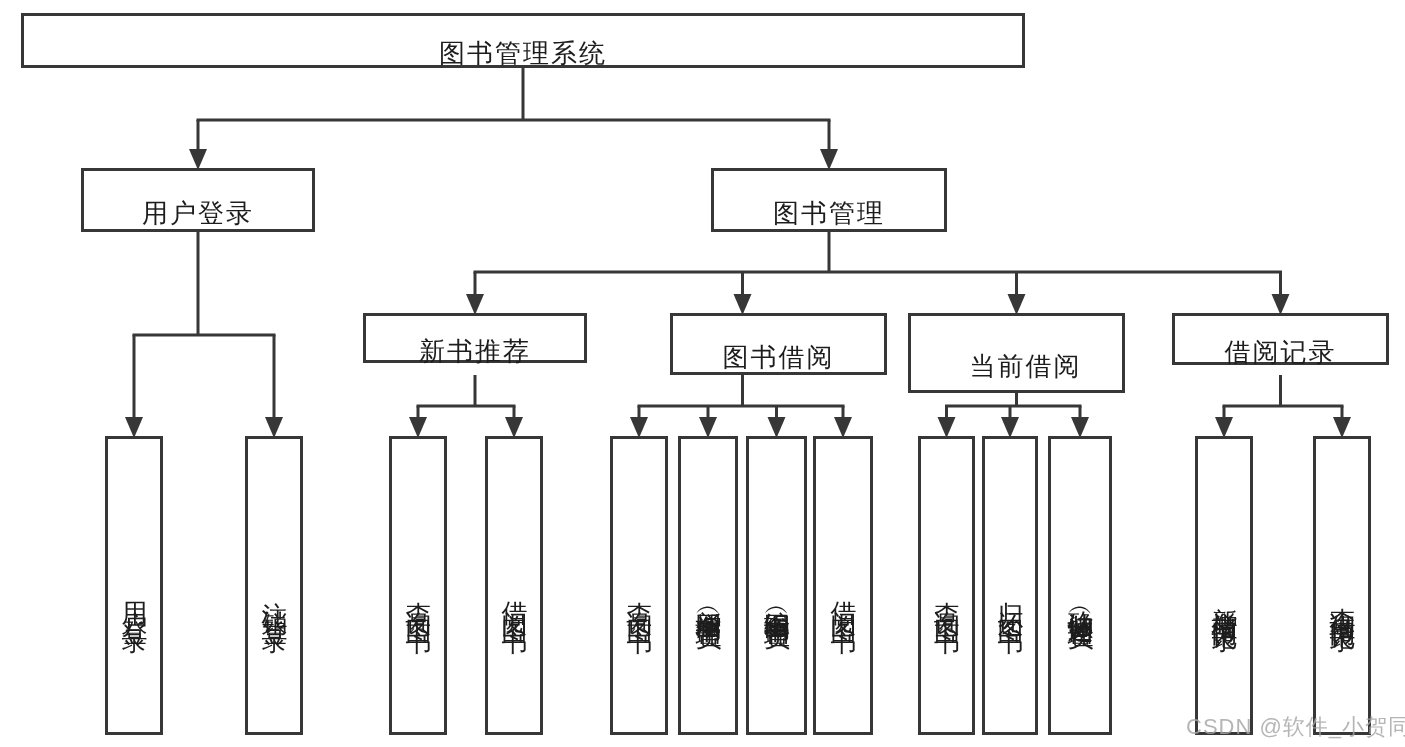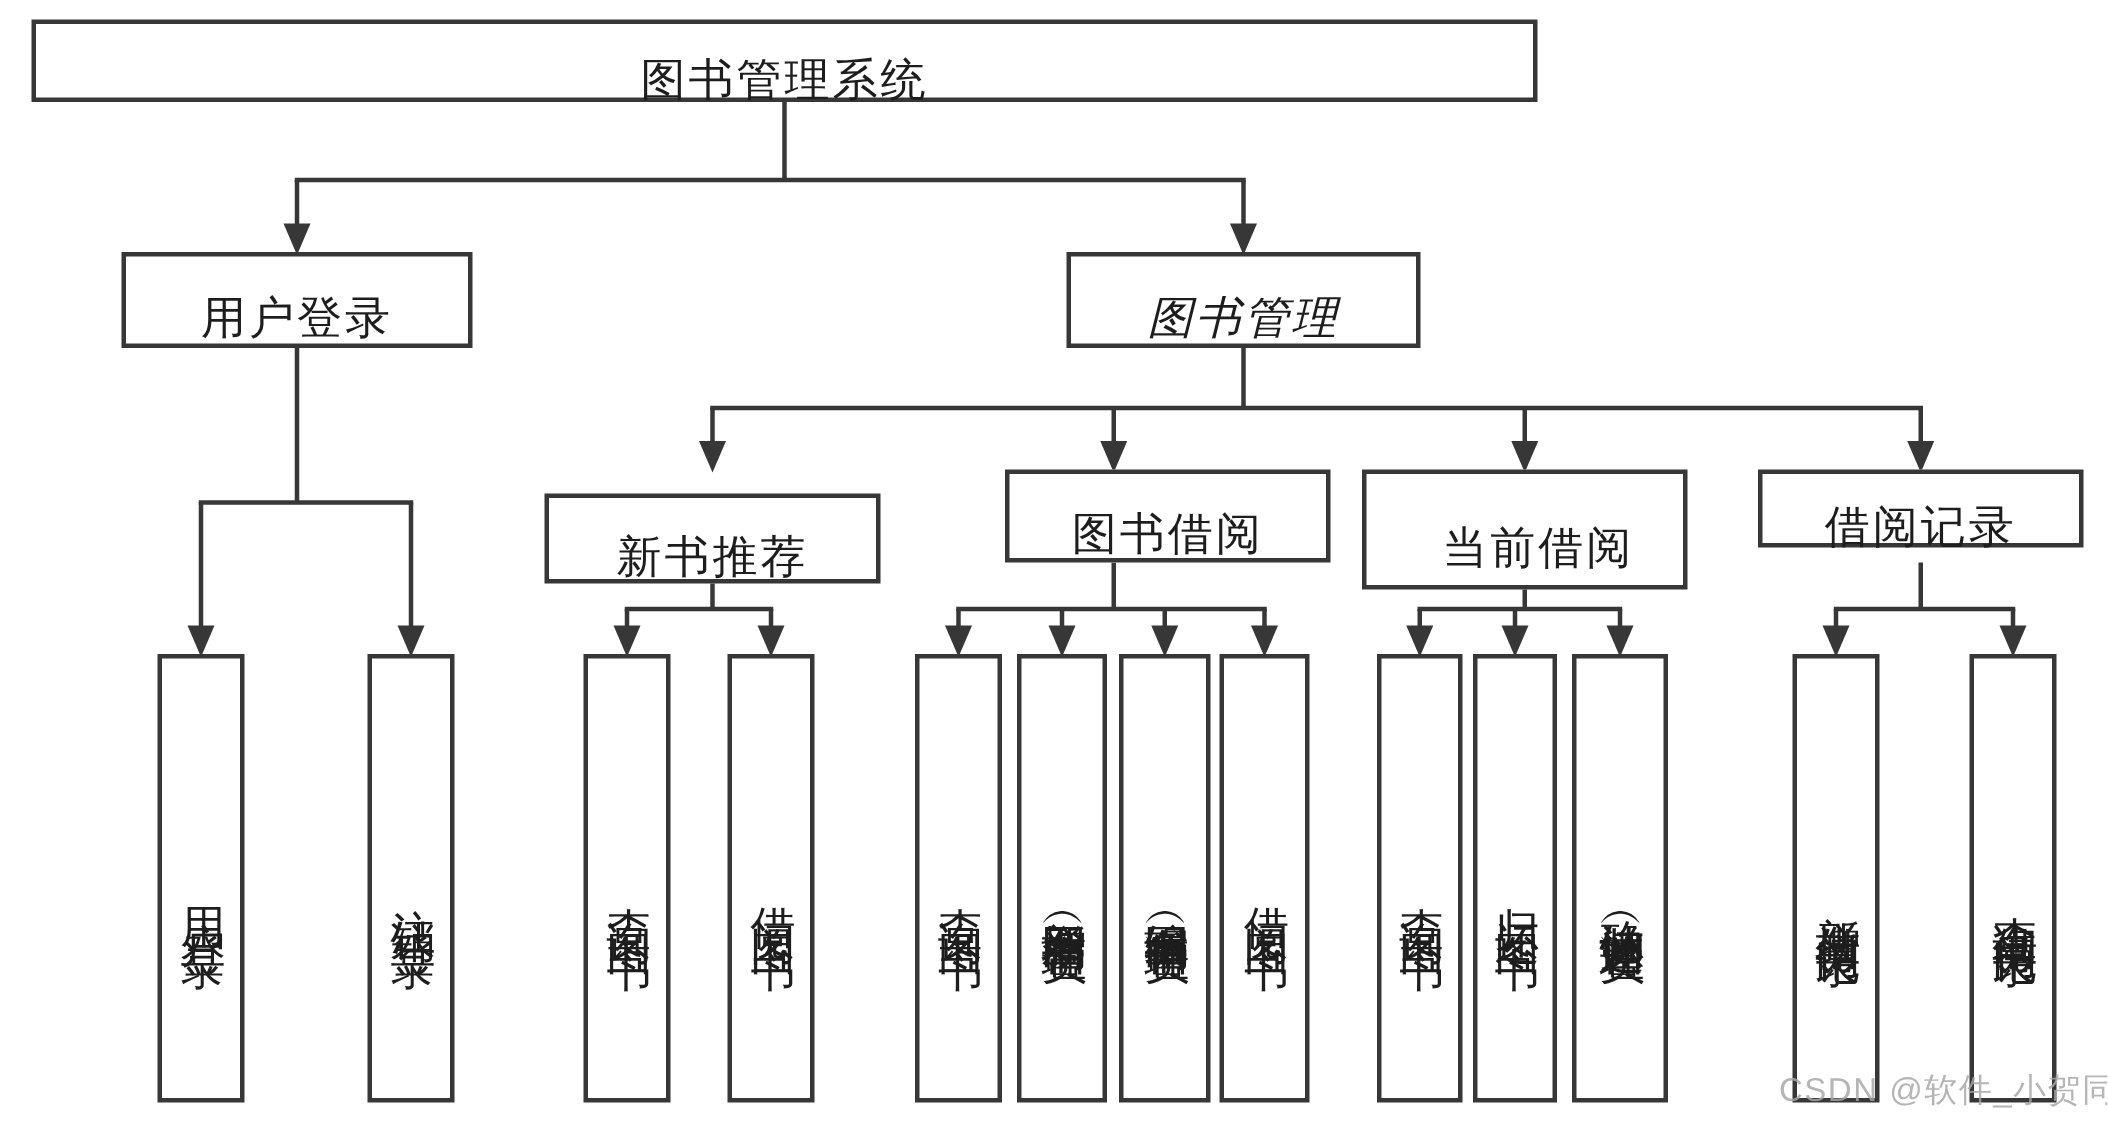--- a/index.html
+++ b/index.html
@@ -16,21 +16,21 @@
     position:absolute;
     box-sizing:border-box;
     background:#ffffff;
     border:3px solid #373737;
     display:flex;
     align-items:center;
     justify-content:center;
     color:#1d1d1d;
   }
   .node span {
-    font-size:30px;
+    font-size:26px;
     line-height:1.15;
     white-space:nowrap;
     margin-top:27px;
   }
   .node.v span {
     writing-mode:vertical-rl;
     text-orientation:mixed;
     white-space:normal;
   }
   .watermark {
@@ -103,23 +103,23 @@
       <polygon points="1333,417 1351,417 1342,438" fill="#373737"></polygon>
     </svg>
   <div id="nodes">
       <div class="node h" style="left: 21px; top: 13px; width: 1004px; height: 55px;">
         <span style="letter-spacing: 2px;">图书管理系统</span>
       </div>
       <div class="node h" style="left: 81px; top: 168px; width: 234px; height: 64px;">
         <span style="letter-spacing: 2px;">用户登录</span>
       </div>
       <div class="node h" style="left: 711px; top: 168px; width: 236px; height: 64px;">
-        <span style="letter-spacing: 2px; font-style: italic;">图书管理</span>
+        <span style="letter-spacing: 2px;">图书管理</span>
       </div>
-      <div class="node h" style="left: 363px; top: 329px; width: 224px; height: 60px;">
+      <div class="node h" style="left: 363px; top: 313px; width: 224px; height: 50px;">
         <span style="letter-spacing: 2px;">新书推荐</span>
       </div>
       <div class="node h" style="left: 670px; top: 313px; width: 217px; height: 62px;">
         <span style="letter-spacing: 2px;">图书借阅</span>
       </div>
       <div class="node h" style="left: 908px; top: 313px; width: 217px; height: 80px; padding-left: 18px;">
         <span style="letter-spacing: 2px;">当前借阅</span>
       </div>
       <div class="node h" style="left: 1172px; top: 313px; width: 217px; height: 52px;">
         <span style="letter-spacing: 2px;">借阅记录</span>

